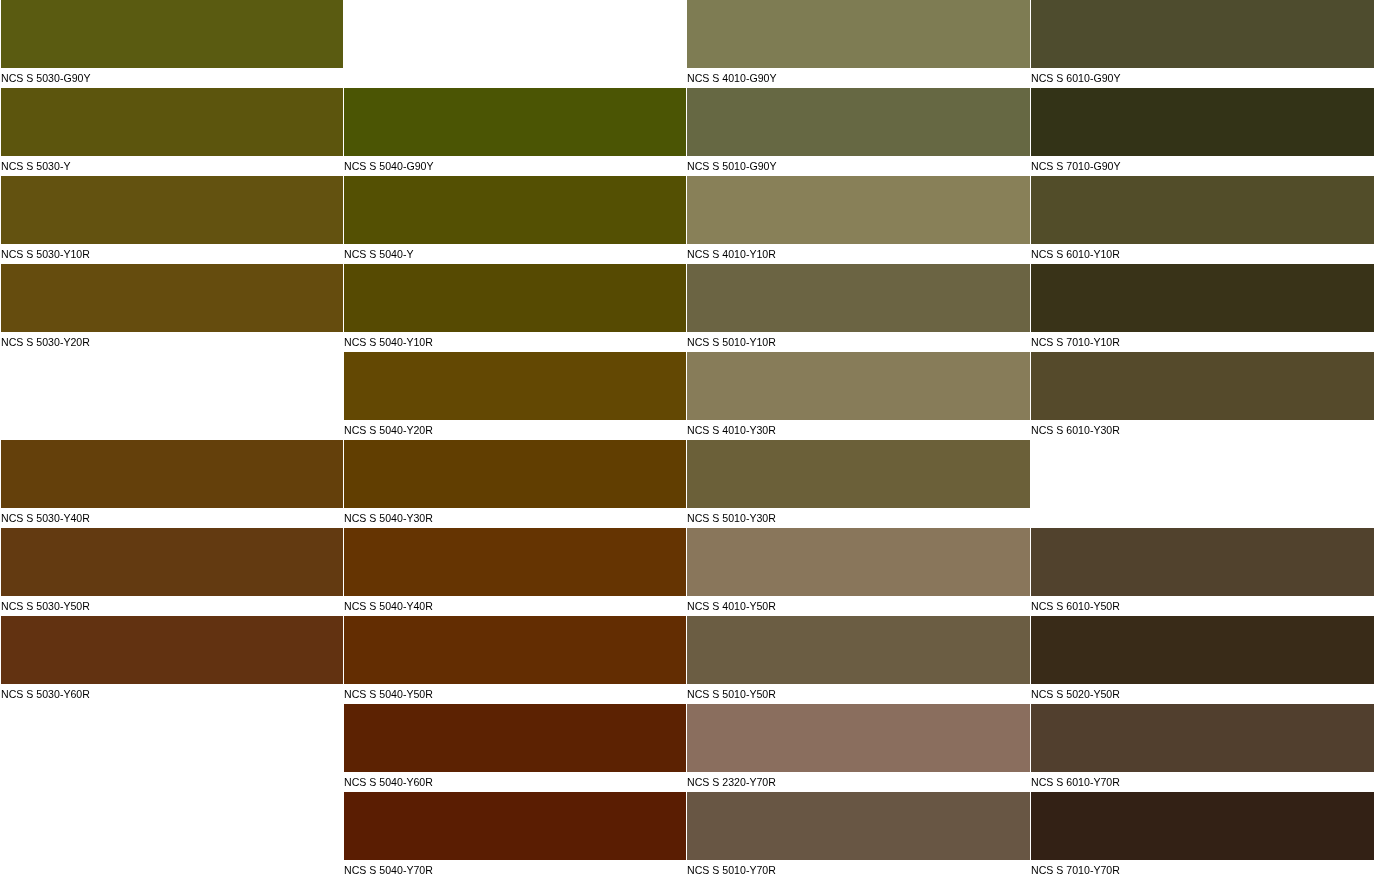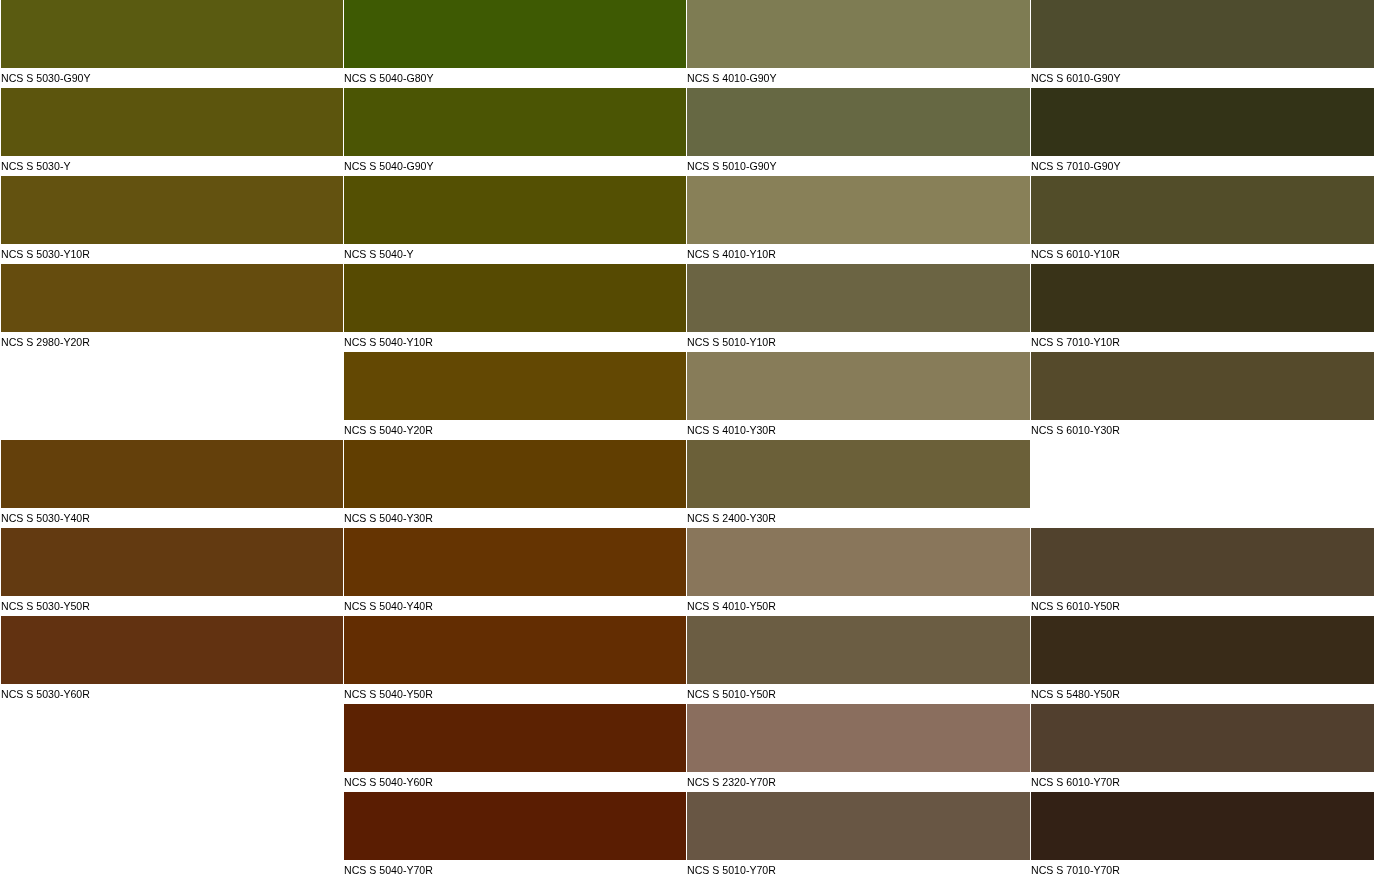--- a/index.html
+++ b/index.html
@@ -26,40 +26,36 @@
       <div class="cell" style="top:88px">
         <div class="sw" title="NCS S 5030-Y" style="background-color: rgb(92, 85, 13);"></div>
         <div class="lbl">NCS S 5030-Y</div>
       </div>
       <div class="cell" style="top:176px">
         <div class="sw" title="NCS S 5030-Y10R" style="background-color: rgb(99, 82, 16);"></div>
         <div class="lbl">NCS S 5030-Y10R</div>
       </div>
       <div class="cell" style="top:264px">
         <div class="sw" title="NCS S 5030-Y20R" style="background-color: rgb(101, 76, 14);"></div>
-        <div class="lbl">NCS S 2980-Y20R</div>
+        <div class="lbl">NCS S 5030-Y20R</div>
       </div>
       <div class="cell" style="top:440px">
         <div class="sw" title="NCS S 5030-Y40R" style="background-color: rgb(100, 64, 11);"></div>
         <div class="lbl">NCS S 5030-Y40R</div>
       </div>
       <div class="cell" style="top:528px">
         <div class="sw" title="NCS S 5030-Y50R" style="background-color: rgb(99, 58, 17);"></div>
         <div class="lbl">NCS S 5030-Y50R</div>
       </div>
       <div class="cell" style="top:616px">
         <div class="sw" title="NCS S 5030-Y60R" style="background-color: rgb(98, 50, 17);"></div>
         <div class="lbl">NCS S 5030-Y60R</div>
       </div>
     </div>
     <div class="col" style="left:344px;width:342px">
-      <div class="cell" style="top:0px">
-        <div class="sw" title="NCS S 5040-G80Y" style="background-color: rgb(62, 90, 3);"></div>
-        <div class="lbl">NCS S 5040-G80Y</div>
-      </div>
       <div class="cell" style="top:88px">
         <div class="sw" title="NCS S 5040-G90Y" style="background-color: rgb(75, 85, 4);"></div>
         <div class="lbl">NCS S 5040-G90Y</div>
       </div>
       <div class="cell" style="top:176px">
         <div class="sw" title="NCS S 5040-Y" style="background-color: rgb(84, 80, 3);"></div>
         <div class="lbl">NCS S 5040-Y</div>
       </div>
       <div class="cell" style="top:264px">
         <div class="sw" title="NCS S 5040-Y10R" style="background-color: rgb(86, 74, 2);"></div>
@@ -106,21 +102,21 @@
       <div class="cell" style="top:264px">
         <div class="sw" title="NCS S 5010-Y10R" style="background-color: rgb(107, 100, 67);"></div>
         <div class="lbl">NCS S 5010-Y10R</div>
       </div>
       <div class="cell" style="top:352px">
         <div class="sw" title="NCS S 4010-Y30R" style="background-color: rgb(135, 124, 89);"></div>
         <div class="lbl">NCS S 4010-Y30R</div>
       </div>
       <div class="cell" style="top:440px">
         <div class="sw" title="NCS S 5010-Y30R" style="background-color: rgb(107, 96, 57);"></div>
-        <div class="lbl">NCS S 2400-Y30R</div>
+        <div class="lbl">NCS S 5010-Y30R</div>
       </div>
       <div class="cell" style="top:528px">
         <div class="sw" title="NCS S 4010-Y50R" style="background-color: rgb(137, 118, 91);"></div>
         <div class="lbl">NCS S 4010-Y50R</div>
       </div>
       <div class="cell" style="top:616px">
         <div class="sw" title="NCS S 5010-Y50R" style="background-color: rgb(107, 93, 67);"></div>
         <div class="lbl">NCS S 5010-Y50R</div>
       </div>
       <div class="cell" style="top:704px">
@@ -152,21 +148,21 @@
       <div class="cell" style="top:352px">
         <div class="sw" title="NCS S 6010-Y30R" style="background-color: rgb(85, 74, 43);"></div>
         <div class="lbl">NCS S 6010-Y30R</div>
       </div>
       <div class="cell" style="top:528px">
         <div class="sw" title="NCS S 6010-Y50R" style="background-color: rgb(81, 66, 45);"></div>
         <div class="lbl">NCS S 6010-Y50R</div>
       </div>
       <div class="cell" style="top:616px">
         <div class="sw" title="NCS S 7010-Y50R" style="background-color: rgb(57, 43, 24);"></div>
-        <div class="lbl">NCS S 5480-Y50R</div>
+        <div class="lbl">NCS S 5020-Y50R</div>
       </div>
       <div class="cell" style="top:704px">
         <div class="sw" title="NCS S 6010-Y70R" style="background-color: rgb(81, 63, 46);"></div>
         <div class="lbl">NCS S 6010-Y70R</div>
       </div>
       <div class="cell" style="top:792px">
         <div class="sw" title="NCS S 7010-Y70R" style="background-color: rgb(51, 33, 21);"></div>
         <div class="lbl">NCS S 7010-Y70R</div>
       </div>
     </div>

